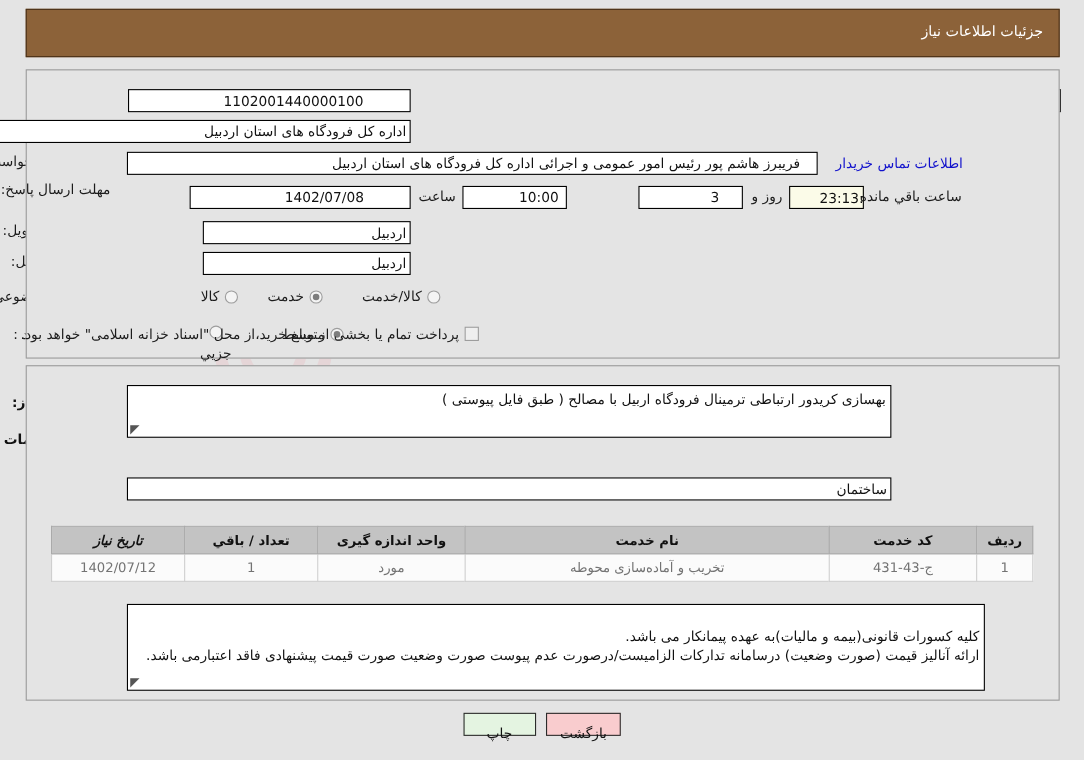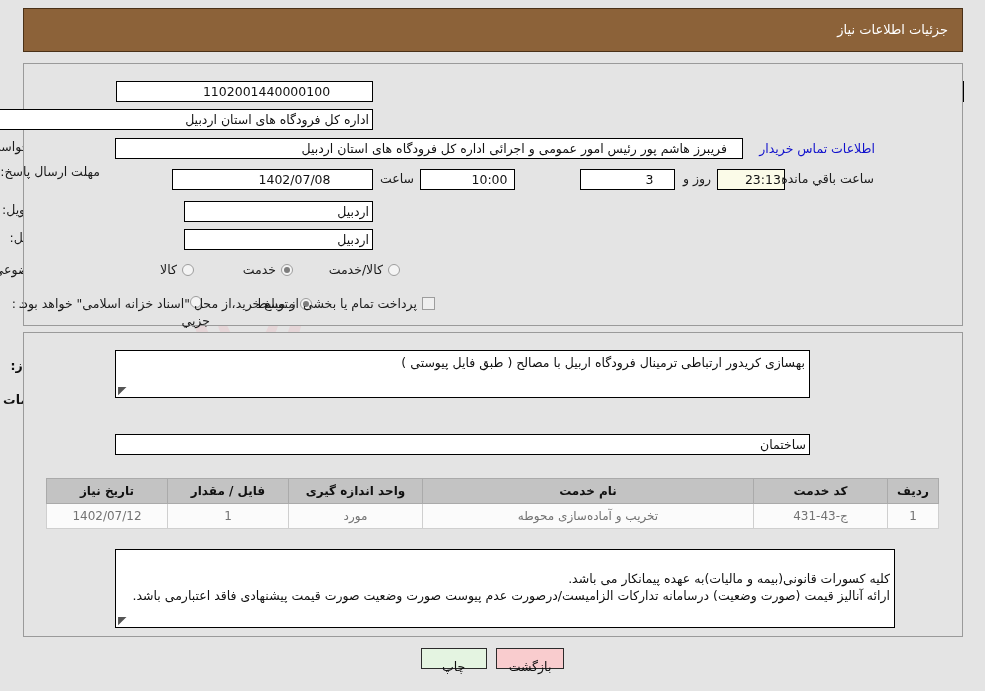--- a/index.html
+++ b/index.html
@@ -305,21 +305,21 @@
   <div class="fld start" style="position:absolute; right:612px; top:201px; width:189px; z-index:11;">اردبیل</div>
 
   <div class="frow" style="right:885px; top:230px;">
     <span class="lbl">شهر محل تحویل:</span>
   </div>
   <div class="fld start" style="position:absolute; right:612px; top:229px; width:189px; z-index:11;">اردبیل</div>
 
   <div class="frow" style="right:885px; top:262px;">
     <span class="lbl">طبقه بندی موضوعی:</span>
   </div>
-  <div class="opt" style="position:absolute; right:791px; top:262px; z-index:11;text-align:center;">
+  <div class="opt" style="position:absolute; right:769px; top:262px; z-index:11;text-align:center;">
     <span class="radio"></span>
     <span class="ol">کالا</span>
   </div>
   <div class="opt" style="position:absolute; right:692px; top:262px; z-index:11;">
     <span class="radio on"></span>
     <span class="ol">خدمت</span>
   </div>
   <div class="opt" style="position:absolute; right:585px; top:262px; z-index:11;">
     <span class="radio"></span>
     <span class="ol">کالا/خدمت</span>
@@ -354,22 +354,22 @@
   <div class="secheading" style="right:885px; top:438px;">گروه خدمت:</div>
   <div class="fld start" style="position:absolute; right:175px; top:434px; width:695px; z-index:11;">ساختمان</div>
 
   <table id="svc-table">
     <thead>
       <tr>
         <th style="width:42px;">ردیف</th>
         <th style="width:125px;">کد خدمت</th>
         <th>نام خدمت</th>
         <th style="width:125px;">واحد اندازه گیری</th>
-        <th style="width:112px;">فایل / مقدار</th>
-        <th style="width:112px;">تاریخ نیاز</th>
+        <th style="width:112px;">تعداد / باقي</th>
+        <th style="width:112px;font-style:italic;">تاریخ نیاز</th>
       </tr>
     </thead>
     <tbody>
       <tr>
         <td>1</td>
         <td>ج-43-431</td>
         <td>تخریب و آماده‌سازی محوطه</td>
         <td>مورد</td>
         <td>1</td>
         <td>1402/07/12</td>

